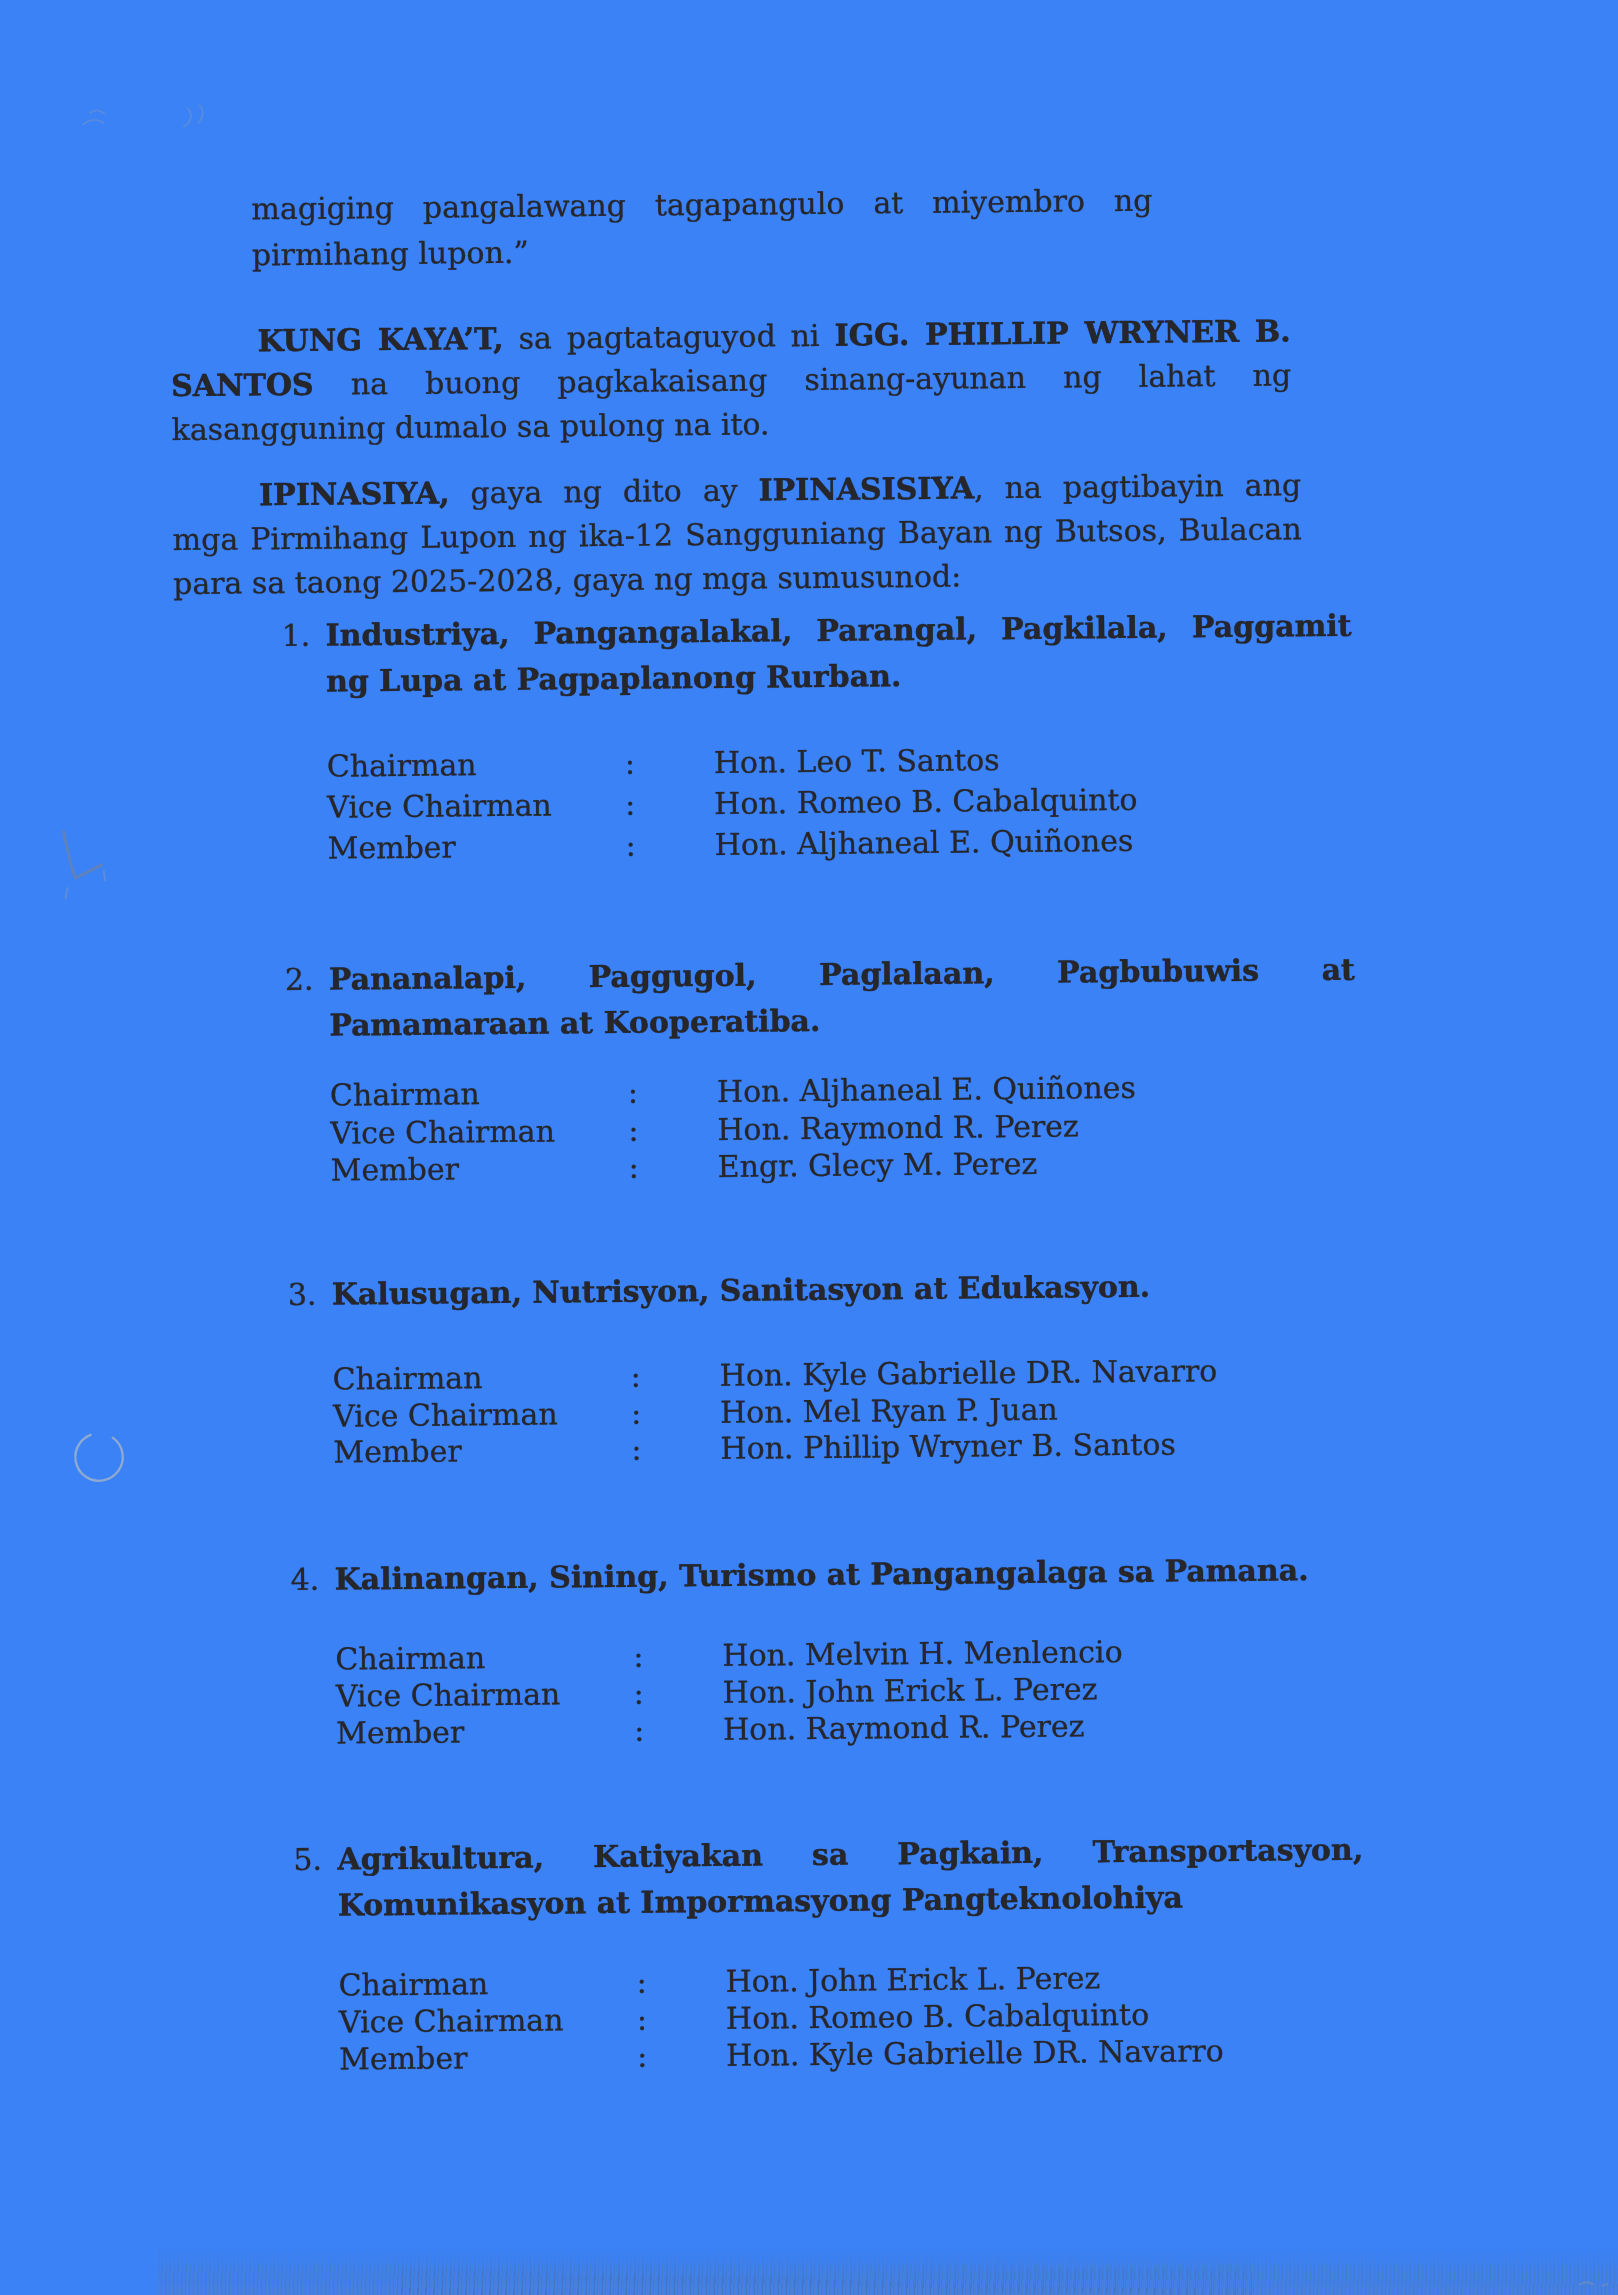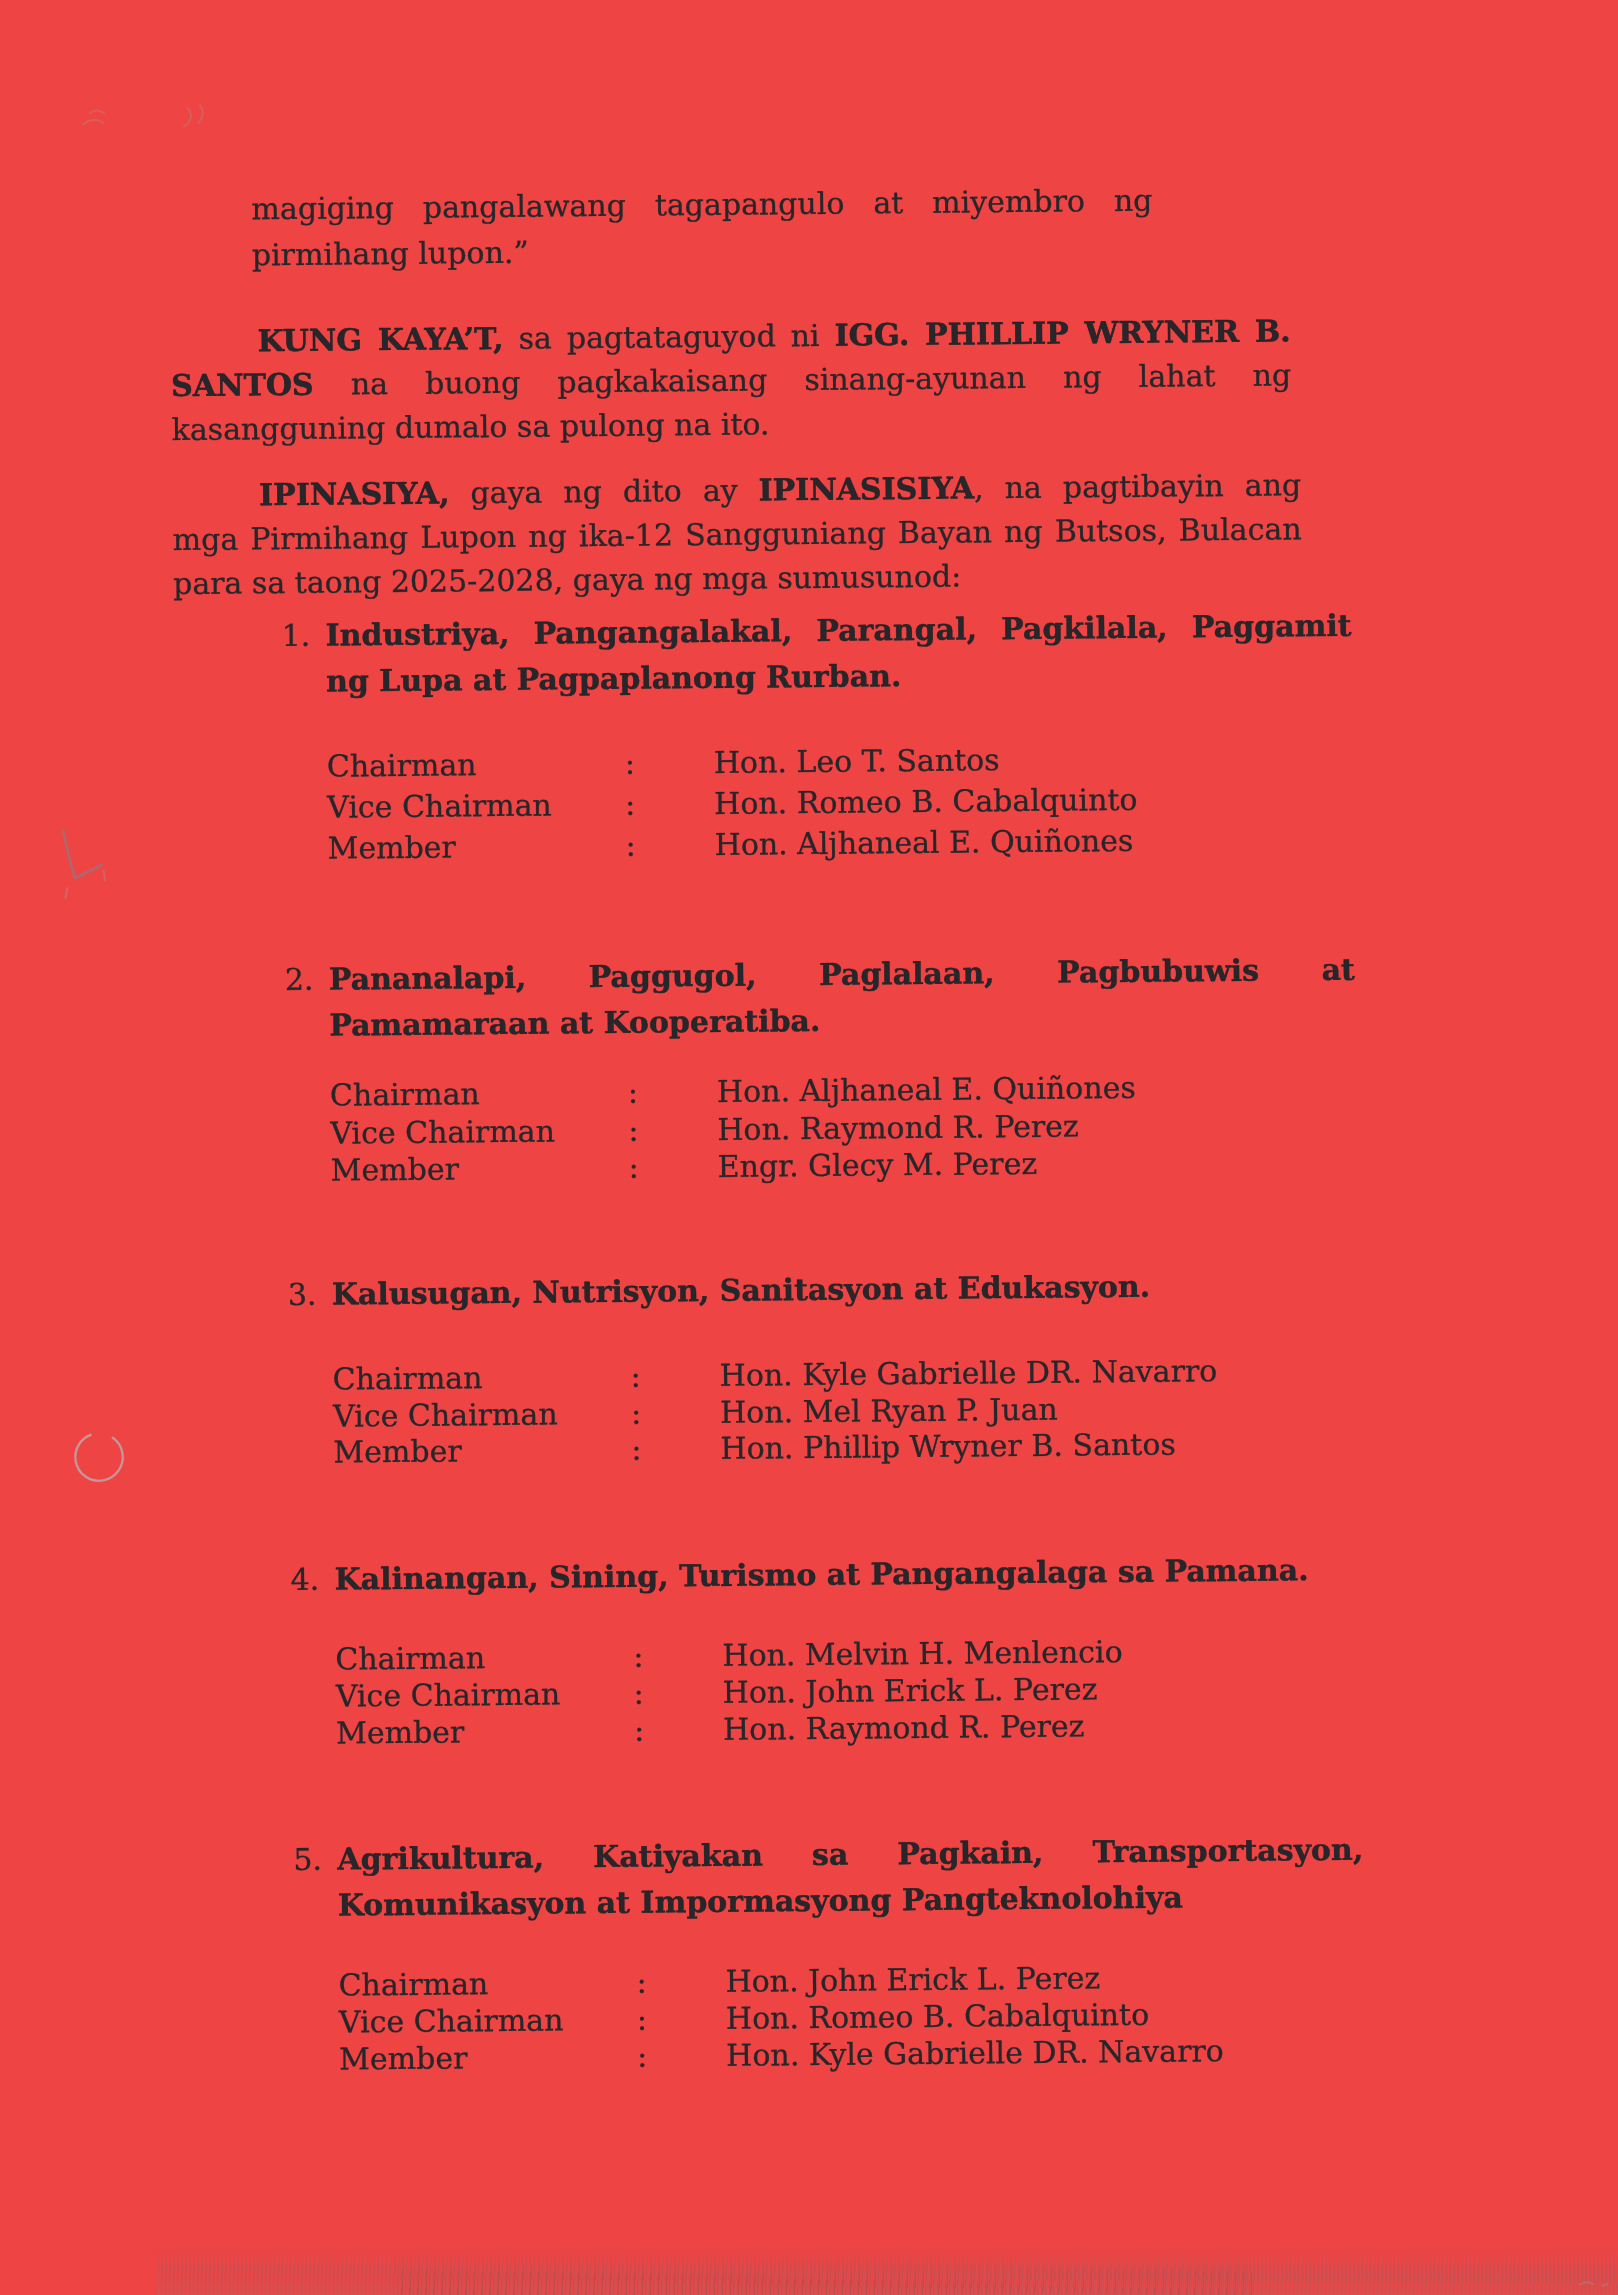--- a/index.html
+++ b/index.html
@@ -1,17 +1,17 @@
 <!DOCTYPE html>
 <html style="font-size:10.5px"><head>
 <meta charset="utf-8">
 <style>
   html,body{margin:0;padding:0;background:#ffffff;}
   .page{
-    position:relative;width:1619px;height:2295px;background:#ef4444;
+    position:relative;width:1619px;height:2295px;background:#3b82f6;
     overflow:hidden;
     font-family:"DejaVu Serif","Liberation Serif",serif;
     color:#27272b;
   }
   .tilt{position:absolute;left:0;top:0;width:1619px;height:2295px;
         transform:rotate(-0.55deg);transform-origin:809px 988px;}
   .abs{position:absolute;}
   .txt{font-size:30px;-webkit-text-stroke:0.3px rgba(39,39,43,0.75);
        text-shadow:0 0 0.7px rgba(39,39,43,0.28);}
   .jl{text-align:justify;text-align-last:justify;}

